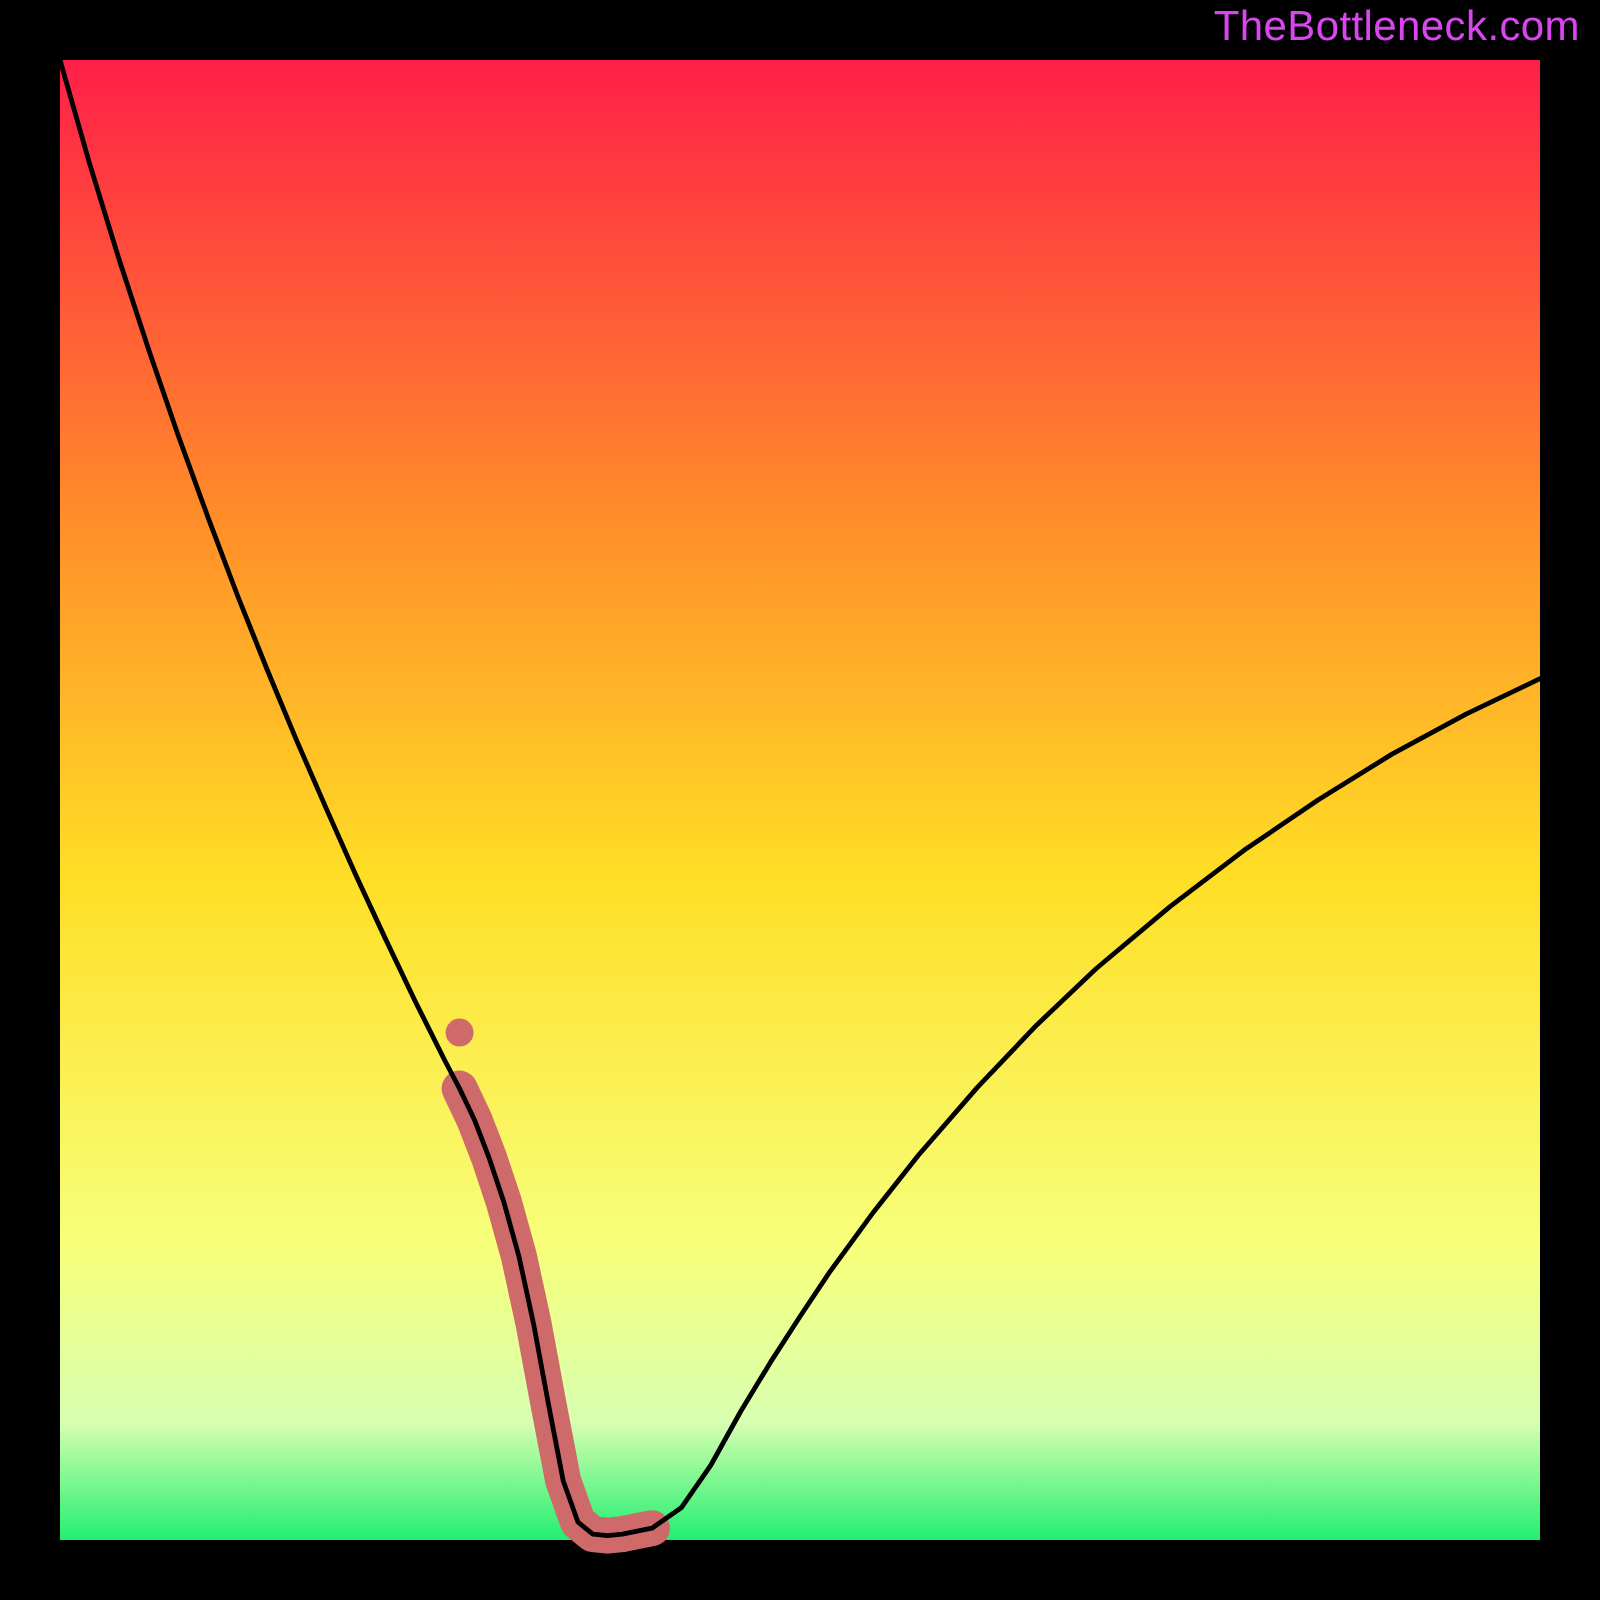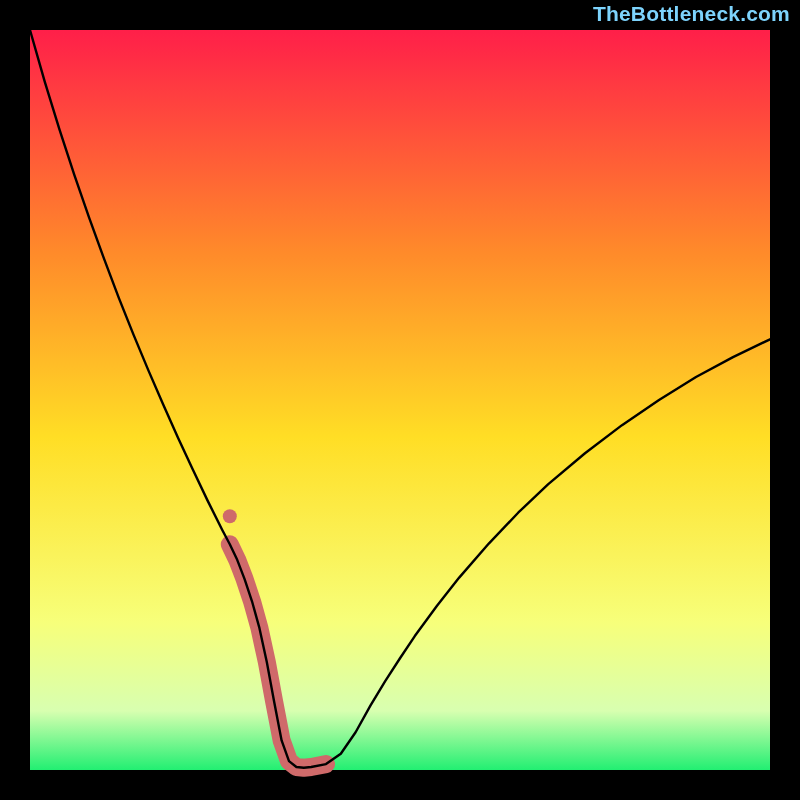--- a/index.html
+++ b/index.html
@@ -19,22 +19,22 @@
     position: absolute;
     top: 0;
     left: 0;
   }
   .watermark {
     position: absolute;
     top: 2px;
     right: 10px;
     font-family: Arial, Helvetica, sans-serif;
     font-size: 21px;
-    font-weight: 700;
-    color: #7dd3fc;
+    font-weight: 400;
+    color: #d946ef;
     letter-spacing: 0.2px;
     user-select: none;
   }
 </style>
 </head>
 <body>
 
 <div class="canvas-wrap">
 
   <svg class="chart" width="800" height="800" viewBox="0 0 800 800">

